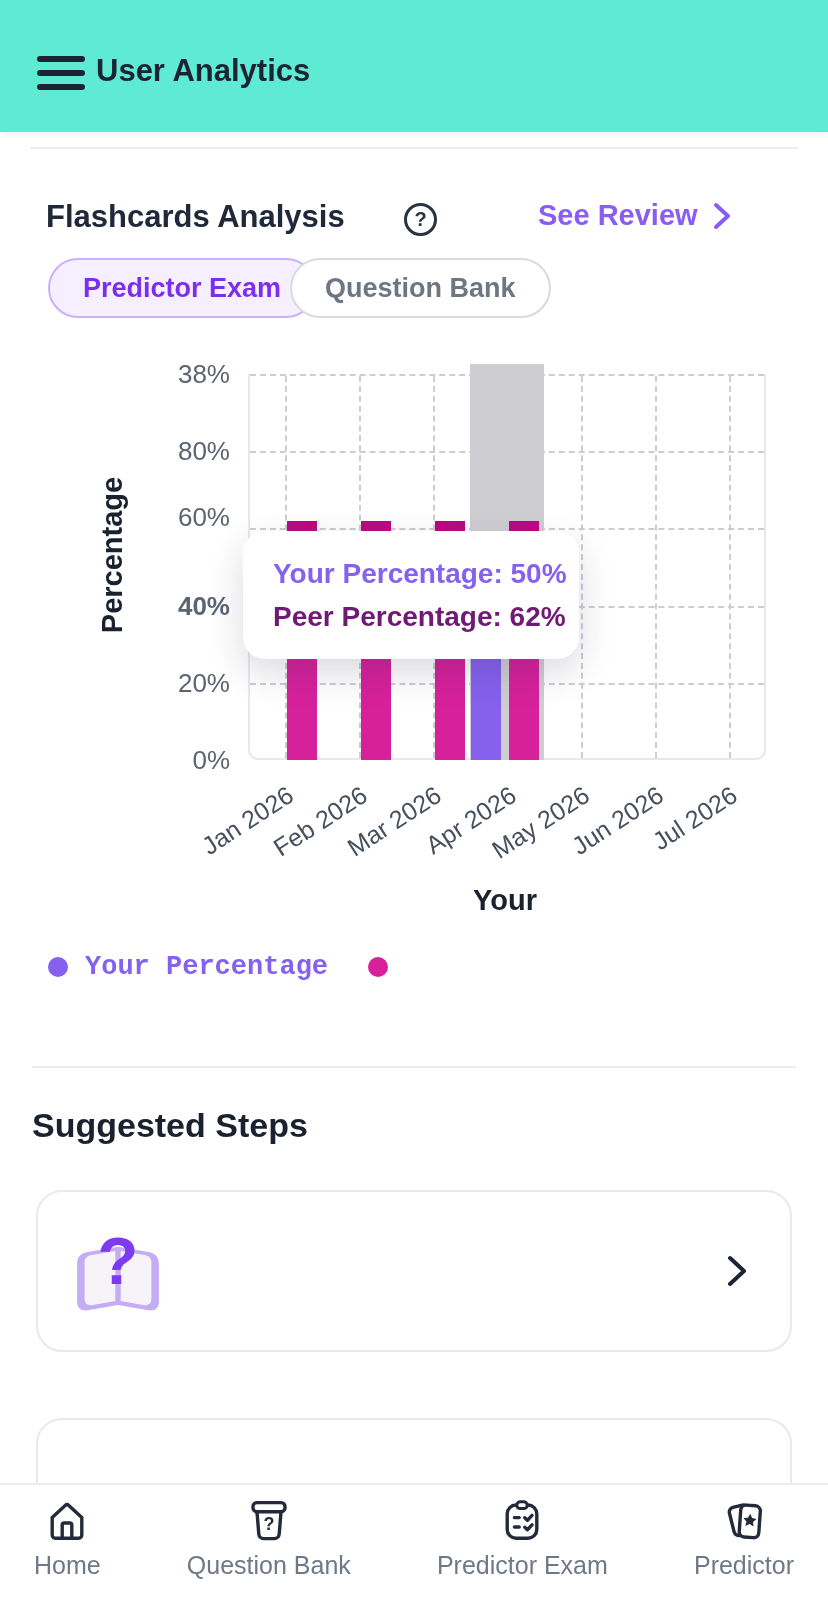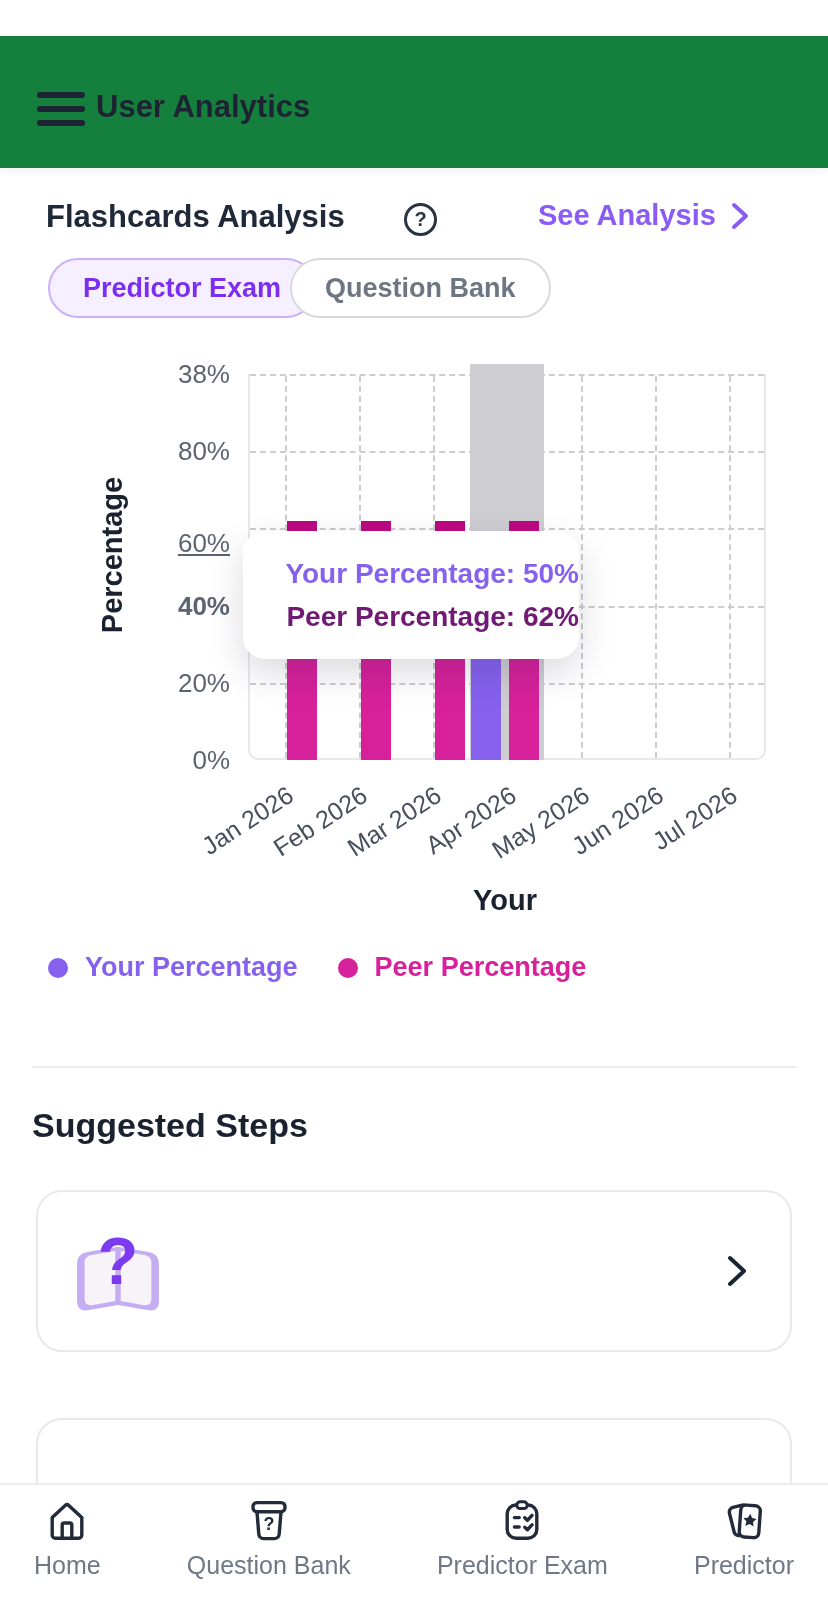--- a/index.html
+++ b/index.html
@@ -1,21 +1,21 @@
 <!DOCTYPE html>
 <html><head>
 <meta charset="utf-8">
 <style>
   html,body{margin:0;padding:0;background:#ffffff;}
   #app{position:relative;width:828px;height:1609px;overflow:hidden;background:#ffffff;
        font-family:"Liberation Sans", sans-serif;color:#1d2433;}
 
   
-  .header{position:absolute;left:0;top:0;width:828px;height:132px;background:#15803d;z-index:6;
-          box-shadow:0 3px 7px rgba(25,30,60,.06);margin-top:36px;}
+  .header{position:absolute;left:0;top:0;width:828px;height:132px;background:#5eead4;z-index:6;
+          box-shadow:0 3px 7px rgba(25,30,60,.06);}
   .hamburger{position:absolute;left:37px;top:56px;width:48px;height:34px;cursor:pointer;}
   .hamburger span{display:block;width:48px;height:6px;border-radius:3px;background:#1c2433;margin-bottom:8px;}
   .header-title{position:absolute;left:96px;top:53px;font-size:31px;font-weight:700;color:#1c2433;}
 
   .divider{position:absolute;height:2px;background:#ececef;}
   #divider-top{left:30px;top:147px;width:768px;}
   #divider-mid{left:32px;top:1066px;width:764px;}
 
   
   .pa-title{position:absolute;left:46px;top:199px;font-size:31px;font-weight:700;color:#20293a;}
@@ -37,24 +37,24 @@
   .v-grid{position:absolute;width:0;border-left:2px dashed #ccccd1;}
   .band{position:absolute;}
   .bar{position:absolute;}
   .x-tick{position:absolute;font-size:25px;color:#47505e;font-weight:500;white-space:nowrap;
           transform:rotate(-33deg);transform-origin:100% 50%;}
   .axis-label{position:absolute;font-size:29px;font-weight:600;color:#1a2230;}
   #ylabel{left:112px;top:555px;transform:translate(-50%,-50%) rotate(-90deg);white-space:nowrap;}
   #xlabel{left:505px;top:884px;transform:translateX(-50%);}
   #tooltip{position:absolute;left:243px;top:531px;width:336px;height:128px;background:#fff;border-radius:22px;
            box-shadow:0 14px 36px rgba(30,30,60,.16);z-index:4;box-sizing:border-box;
-           padding:25px 0 0 30px;display:flex;flex-direction:column;gap:7px;align-items:flex-end;}
+           padding:25px 0 0 30px;display:flex;flex-direction:column;gap:7px;}
   .tip-line{font-size:28px;font-weight:600;line-height:36px;}
   #legend{position:absolute;left:48px;top:952px;display:flex;gap:40px;}
-  .legend-item{display:flex;align-items:center;gap:17px;cursor:pointer;}
+  .legend-item{display:flex;align-items:center;gap:17px;cursor:pointer;font-family:Liberation Mono, monospace;}
   .legend-dot{width:20px;height:20px;border-radius:50%;}
   .legend-label{font-size:27px;font-weight:600;}
 
   
   .suggested-title{position:absolute;left:32px;top:1106px;font-size:34px;font-weight:700;color:#1a2230;}
   .step-card{position:absolute;left:36px;width:756px;background:#fff;border:2px solid #e8e9ed;border-radius:26px;
              box-sizing:border-box;display:flex;align-items:center;cursor:pointer;}
   #card-1{top:1190px;height:162px;padding:0 40px 0 24px;}
   #card-2{top:1418px;height:170px;padding:0 40px 0 24px;}
   .card-label{font-size:31px;font-weight:700;color:#20293a;margin-left:28px;}
@@ -78,21 +78,21 @@
         <span></span>
         <span style="margin-bottom:0"></span>
     </div>
     <div class="header-title">User Analytics</div>
   </div>
   <div class="divider" id="divider-top"></div>
 
   <div class="pa-title">Flashcards Analysis</div>
   <div class="q-icon">?</div>
   <div class="see-details">
-    <span class="sd-label">See Analysis</span>
+    <span class="sd-label">See Review</span>
     <svg width="24" height="32" viewBox="0 0 24 32">
       <path d="M6 5 L18 16 L6 27" fill="none" stroke="#8a5cf5" stroke-width="4" stroke-linecap="round" stroke-linejoin="round"></path>
     </svg>
   </div>
 
   <div class="pill active">Predictor Exam</div>
   <div class="pill inactive">Question Bank</div>
 
   <div id="chart-layer">
     <div class="axis-label" id="ylabel">Percentage</div>
@@ -100,21 +100,21 @@
     <div id="tooltip">
         <div class="tip-line" style="color: rgb(133, 97, 238);">Your Percentage: 50%</div>
         <div class="tip-line" style="color: #701a75;">Peer Percentage: 62%</div>
       </div>
   <div class="plot-frame" style="left: 248px; top: 374px; width: 518px; height: 386px;"></div>
       <div class="y-tick" style="top: 745px;">0%</div>
       <div class="y-tick" style="top: 667.8px;">20%</div>
       <div class="h-grid" style="left: 250px; width: 514px; top: 682.8px;"></div>
       <div class="y-tick" style="top: 590.6px; font-weight: bold;">40%</div>
       <div class="h-grid" style="left: 250px; width: 514px; top: 605.6px;"></div>
-      <div class="y-tick" style="top: 528px; text-decoration: underline;">60%</div>
+      <div class="y-tick" style="top: 502px;">60%</div>
       <div class="h-grid" style="left: 250px; width: 514px; top: 528.4px;"></div>
       <div class="y-tick" style="top: 436.2px;">80%</div>
       <div class="h-grid" style="left: 250px; width: 514px; top: 451.2px;"></div>
       <div class="y-tick" style="top: 359px;">38%</div>
       <div class="h-grid" style="left: 250px; width: 514px; top: 374px;"></div>
       <div class="v-grid" style="left: 285px; top: 376px; height: 382px;"></div>
       <div class="v-grid" style="left: 359px; top: 376px; height: 382px;"></div>
       <div class="v-grid" style="left: 433px; top: 376px; height: 382px;"></div>
       <div class="v-grid" style="left: 507px; top: 376px; height: 382px;"></div>
       <div class="v-grid" style="left: 581px; top: 376px; height: 382px;"></div>
@@ -134,21 +134,20 @@
       <div class="x-tick" style="right: 167px; top: 778px;">Jun 2026</div>
       <div class="x-tick" style="right: 93px; top: 778px;">Jul 2026</div>
     </div>
   <div id="legend">
       <div class="legend-item">
         <span class="legend-dot" style="background: rgb(133, 97, 238);"></span>
         <span class="legend-label" style="color: rgb(133, 97, 238);">Your Percentage</span>
       </div>
       <div class="legend-item">
         <span class="legend-dot" style="background: rgb(214, 33, 155);"></span>
-        <span class="legend-label" style="color: rgb(214, 33, 155);">Peer Percentage</span>
       </div>
     </div>
 
   <div class="divider" id="divider-mid"></div>
 
   <div class="suggested-title">Suggested Steps</div>
 
   <div class="step-card" id="card-1">
     <svg width="112" height="112" viewBox="0 0 104 104">
       <path d="M14 46 C14 38 18 35.5 25 34.2 L52 29.5 L79 34.2 C86 35.5 90 38 90 46 L90 80 C90 87 86 89.5 79 88.3 L52 83.5 L25 88.3 C18 89.5 14 87 14 80 Z" fill="#c5adf4"></path>

